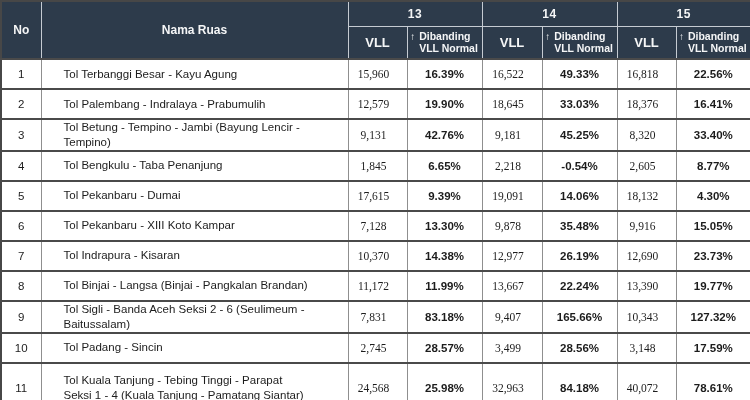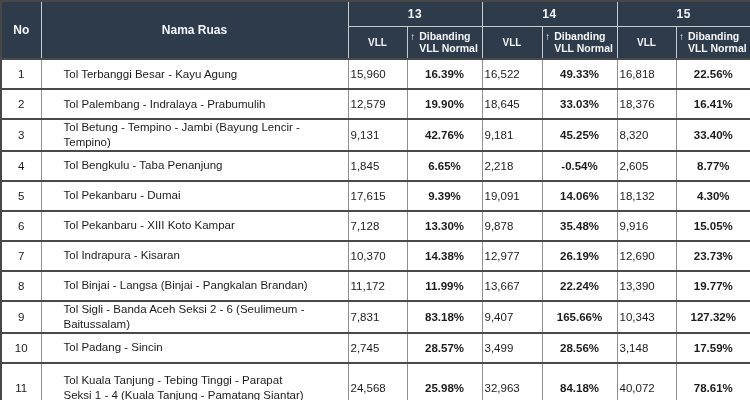--- a/index.html
+++ b/index.html
@@ -21,21 +21,21 @@
     font-weight: bold;
     border: 1px solid #c5cbd2;
     padding: 0;
     vertical-align: middle;
     text-align: center;
   }
   tr.h-group { height: 25px; }
   tr.h-sub   { height: 33px; }
   th.h-no, th.h-nama { font-size: 12px; }
   th.h-day   { font-size: 12px; letter-spacing: 0.5px; }
-  th.h-vll   { font-size: 10px; margin-top: 48px; }
+  th.h-vll   { font-size: 13px; margin-top: 48px; }
   th.h-dib   { font-size: 10.5px; line-height: 1.2; }
   .dib-wrap  { display: inline-block; text-align: left; position: relative; padding-left: 8px; }
   .arrow {
     position: absolute; left: -1px; top: 1px;
     font-size: 10px; font-weight: bold; color: #f5f6f7;
   }
   
   tbody tr { height: 30px; background: #ffffff; }
   tbody tr:last-child { height: 50px; }
   tbody td {
@@ -44,21 +44,21 @@
     border-left: 1px solid #8f8f8f;
     border-right: 1px solid #8f8f8f;
     border-top: 2px solid #4a4a4a;
     border-bottom: 2px solid #4a4a4a;
     padding: 0 2px;
     vertical-align: middle;
     overflow: hidden;
   }
   td.c-no   { text-align: center; }
   td.c-nama { text-align: left; padding-left: 22px; white-space: pre-line; line-height: 1.3; }
-  td.c-vll  { text-align: left; padding-right: 10px; }
+  td.c-vll  { text-align: center; padding-right: 10px; font-family: Liberation Serif, serif; }
   td.c-pct  { text-align: center; font-weight: bold; }
 </style>
 </head>
 <body>
 
 <table class="traffic">
   <colgroup>
     <col style="width:40px">
     <col style="width:307px">
     <col style="width:59px">

